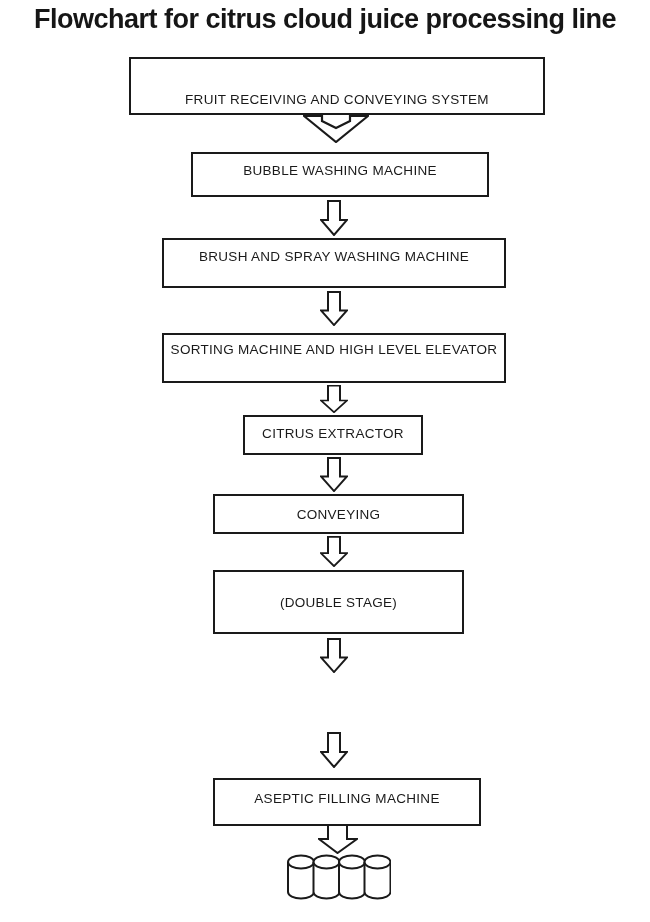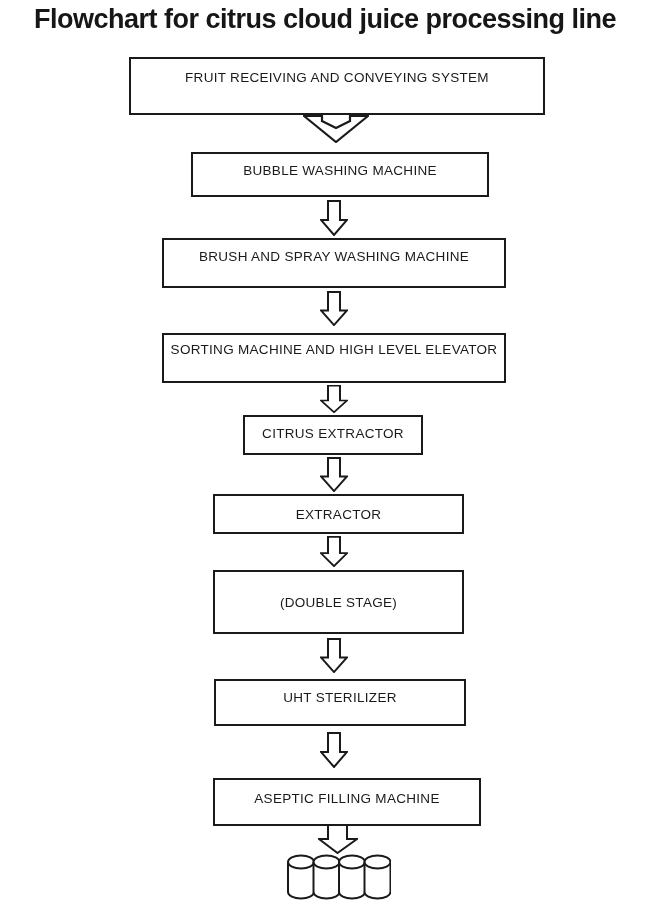--- a/index.html
+++ b/index.html
@@ -36,21 +36,21 @@
     justify-content: flex-start;
     padding-top: 9px;
     font-size: 13.5px;
     letter-spacing: 0.3px;
     line-height: 27px;
     text-align: center;
     color: #1a1a1a;
   }
   .node span { display: block; line-height: 16px; }
   .node .line2 { margin-top: 12px; }
-  .b1 { left: 129px; top: 57px;  width: 416px; height: 58px; padding-top: 11px; }
+  .b1 { left: 129px; top: 57px;  width: 416px; height: 58px; padding-top: 27px; justify-content: center; }
   .b2 { left: 191px; top: 152px; width: 298px; height: 45px; }
   .b3 { left: 162px; top: 238px; width: 344px; height: 50px; }
   .b4 { left: 162px; top: 333px; width: 344px; height: 50px; padding-top: 7px; text-align: center; }
   .b5 { left: 243px; top: 415px; width: 180px; height: 40px; }
   .b6 { left: 213px; top: 494px; width: 251px; height: 40px; padding-top: 11px; }
   .b7 { left: 213px; top: 570px; width: 251px; height: 64px; padding-top: 11px; }
   .b8 { left: 214px; top: 679px; width: 252px; height: 47px; }
   .b9 { left: 213px; top: 778px; width: 268px; height: 48px; padding-top: 11px; }
   .arrow { position: absolute; display: block; }
   .a1 { left: 303px; top: 114px; }
@@ -105,38 +105,35 @@
 
   <div class="node b5">
     <span>CITRUS EXTRACTOR</span>
   </div>
 
   <svg class="arrow a5" width="28" height="35" viewBox="0 0 28 36" preserveAspectRatio="none">
     <polygon points="8,1 20,1 20,20 27,20 14,35 1,20 8,20" fill="#ffffff" stroke="#1a1a1a" stroke-width="2" stroke-linejoin="miter"></polygon>
   </svg>
 
   <div class="node b6">
-    <span>EXTRACTOR</span>
+    <span>CONVEYING</span>
   </div>
 
   <svg class="arrow a6" width="28" height="31" viewBox="0 0 28 36" preserveAspectRatio="none">
     <polygon points="8,1 20,1 20,20 27,20 14,35 1,20 8,20" fill="#ffffff" stroke="#1a1a1a" stroke-width="2" stroke-linejoin="miter"></polygon>
   </svg>
 
   <div class="node b7">
     <span class="line2">(DOUBLE STAGE)</span>
   </div>
 
   <svg class="arrow a7" width="28" height="35" viewBox="0 0 28 36" preserveAspectRatio="none">
     <polygon points="8,1 20,1 20,20 27,20 14,35 1,20 8,20" fill="#ffffff" stroke="#1a1a1a" stroke-width="2" stroke-linejoin="miter"></polygon>
   </svg>
 
-  <div class="node b8">
-    <span>UHT STERILIZER</span>
-  </div>
 
   <svg class="arrow a8" width="28" height="36" viewBox="0 0 28 36" preserveAspectRatio="none">
     <polygon points="8,1 20,1 20,20 27,20 14,35 1,20 8,20" fill="#ffffff" stroke="#1a1a1a" stroke-width="2" stroke-linejoin="miter"></polygon>
   </svg>
 
   <div class="node b9">
     <span>ASEPTIC FILLING MACHINE</span>
   </div>
 
   <svg class="arrow a9" width="40" height="29" viewBox="0 0 40 29">

